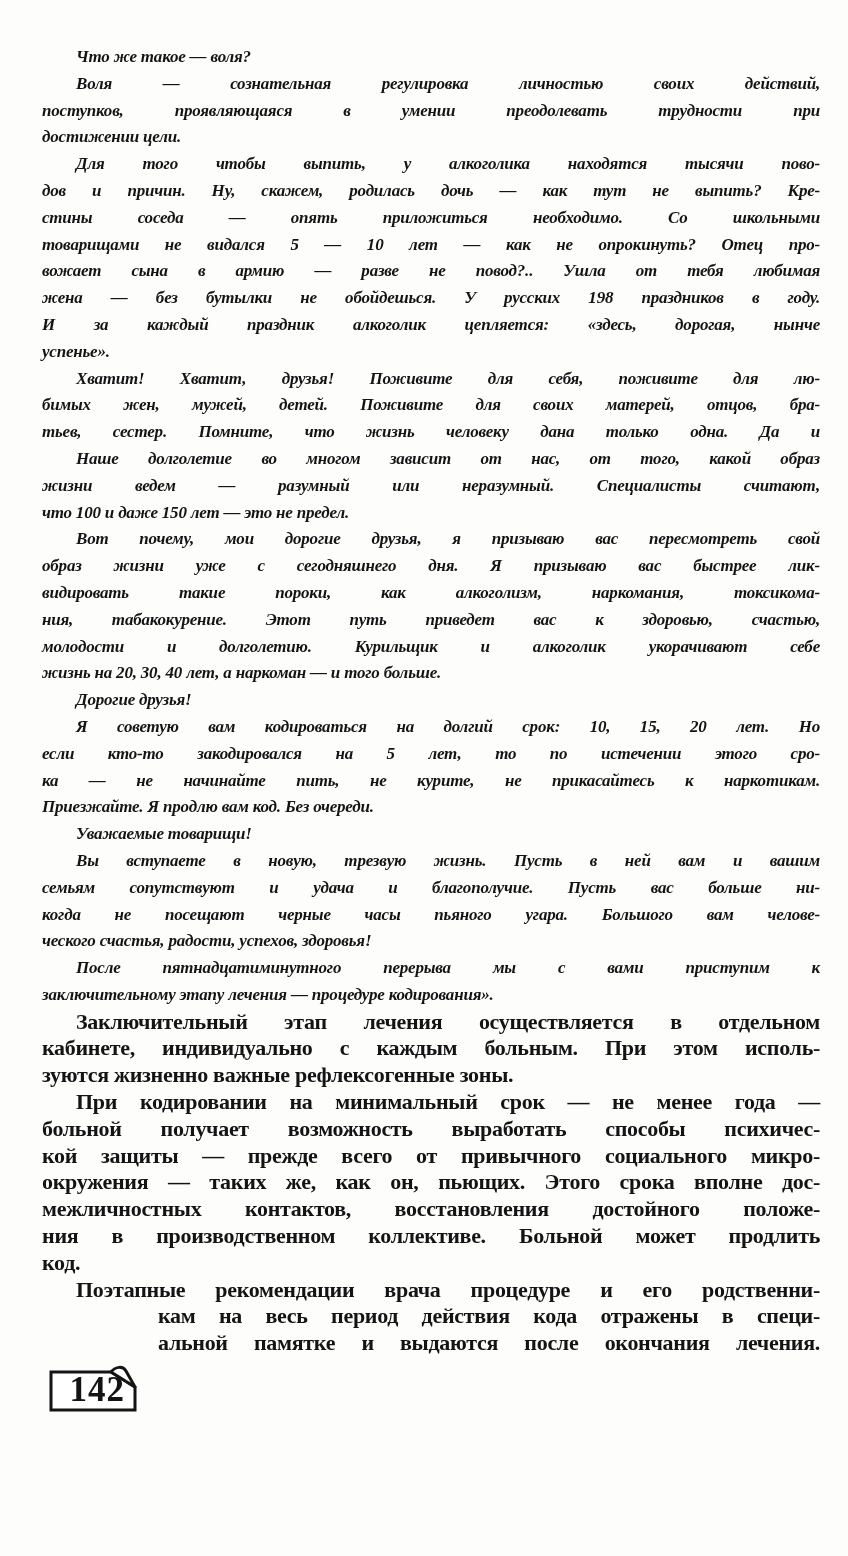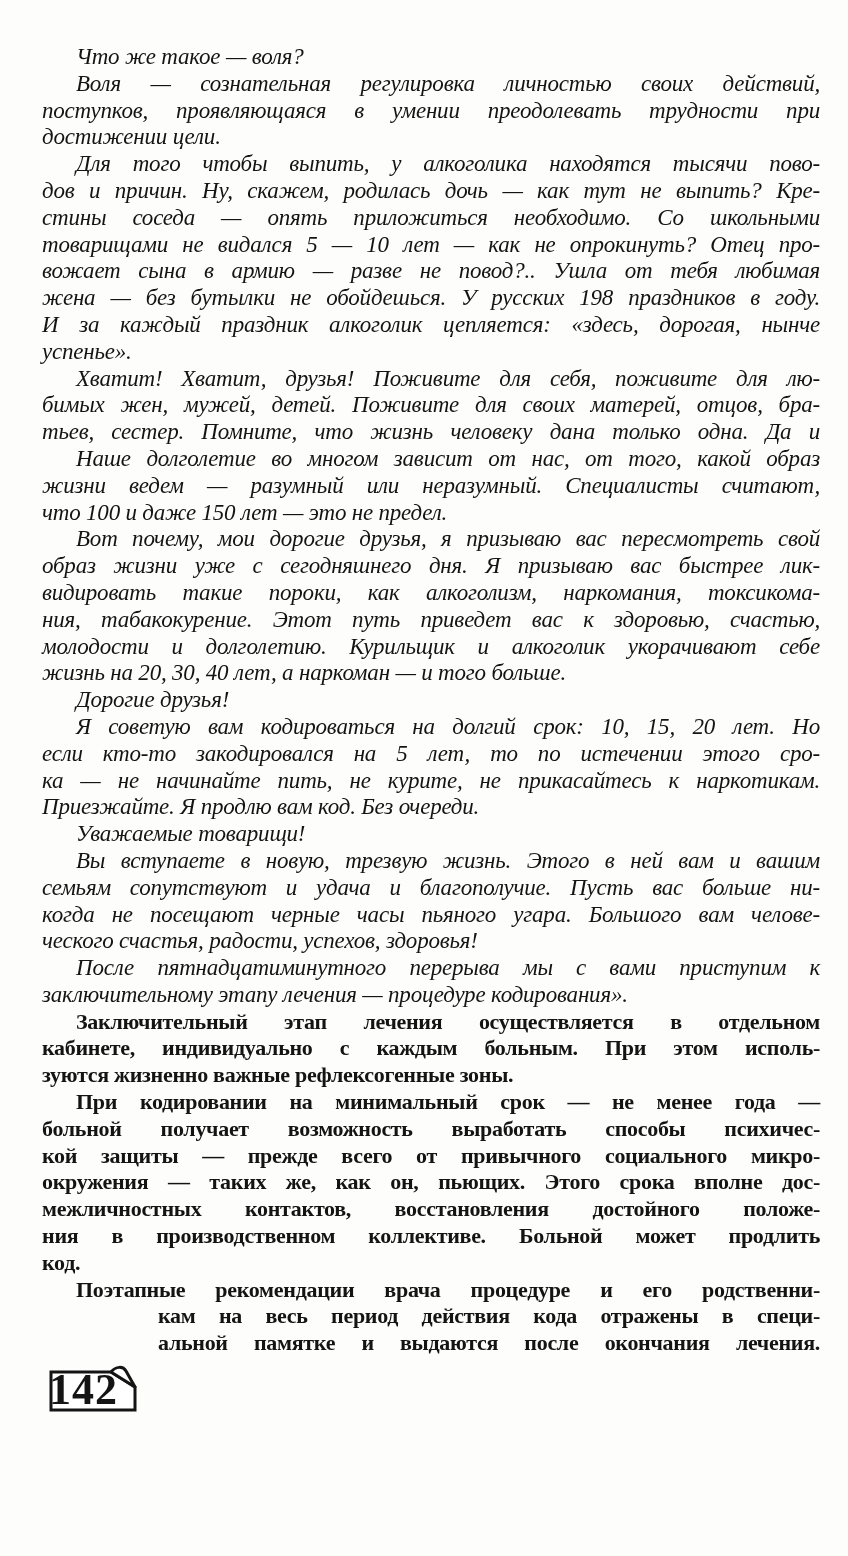--- a/index.html
+++ b/index.html
@@ -22,22 +22,22 @@
   .paragraph{margin:0;padding:0;}
   .line{
     line-height:26.8px;
     height:26.8px;
     text-align:left;
     white-space:normal;
     overflow:visible;
   }
   .italic .line{
     font-style:italic;
-    font-weight:400;
-    font-size:23px;
+    font-weight:700;
+    font-size:17px;
     letter-spacing:-0.2px;
   }
   .regular .line{
     font-style:normal;
     font-weight:700;
     font-size:22px;
     letter-spacing:-0.3px;
   }
   .line.just{
     text-align:justify;
@@ -49,23 +49,23 @@
   .page-badge{
     position:absolute;
     left:49px; top:1364px;
     width:90px; height:49px;
   }
   .page-badge svg{ position:absolute; left:0; top:0; }
   .page-badge .num{
     position:absolute;
     left:0; top:2px; width:76px; height:47px;
     line-height:47px;
-    text-align:left;
+    text-align:right;
     font-weight:700;
-    font-size:44px;
+    font-size:35px;
     letter-spacing:1px;
     color:var(--text);
   }
 </style>
 </head>
 <body>
 
 <div class="text-block" id="text-block">
     <div class="paragraph italic">
       <div class="line indent">Что же такое — воля?</div>
@@ -109,21 +109,21 @@
     <div class="paragraph italic">
       <div class="line indent just">Я советую вам кодироваться на долгий срок: 10, 15, 20 лет. Но</div>
       <div class="line just">если кто-то закодировался на 5 лет, то по истечении этого сро-</div>
       <div class="line just">ка — не начинайте пить, не курите, не прикасайтесь к наркотикам.</div>
       <div class="line">Приезжайте. Я продлю вам код. Без очереди.</div>
     </div>
     <div class="paragraph italic">
       <div class="line indent">Уважаемые товарищи!</div>
     </div>
     <div class="paragraph italic">
-      <div class="line indent just">Вы вступаете в новую, трезвую жизнь. Этого в ней вам и вашим</div>
+      <div class="line indent just">Вы вступаете в новую, трезвую жизнь. Пусть в ней вам и вашим</div>
       <div class="line just">семьям сопутствуют и удача и благополучие. Пусть вас больше ни-</div>
       <div class="line just">когда не посещают черные часы пьяного угара. Большого вам челове-</div>
       <div class="line">ческого счастья, радости, успехов, здоровья!</div>
     </div>
     <div class="paragraph italic">
       <div class="line indent just">После пятнадцатиминутного перерыва мы с вами приступим к</div>
       <div class="line">заключительному этапу лечения — процедуре кодирования».</div>
     </div>
     <div class="paragraph regular">
       <div class="line indent just">Заключительный этап лечения осуществляется в отдельном</div>

